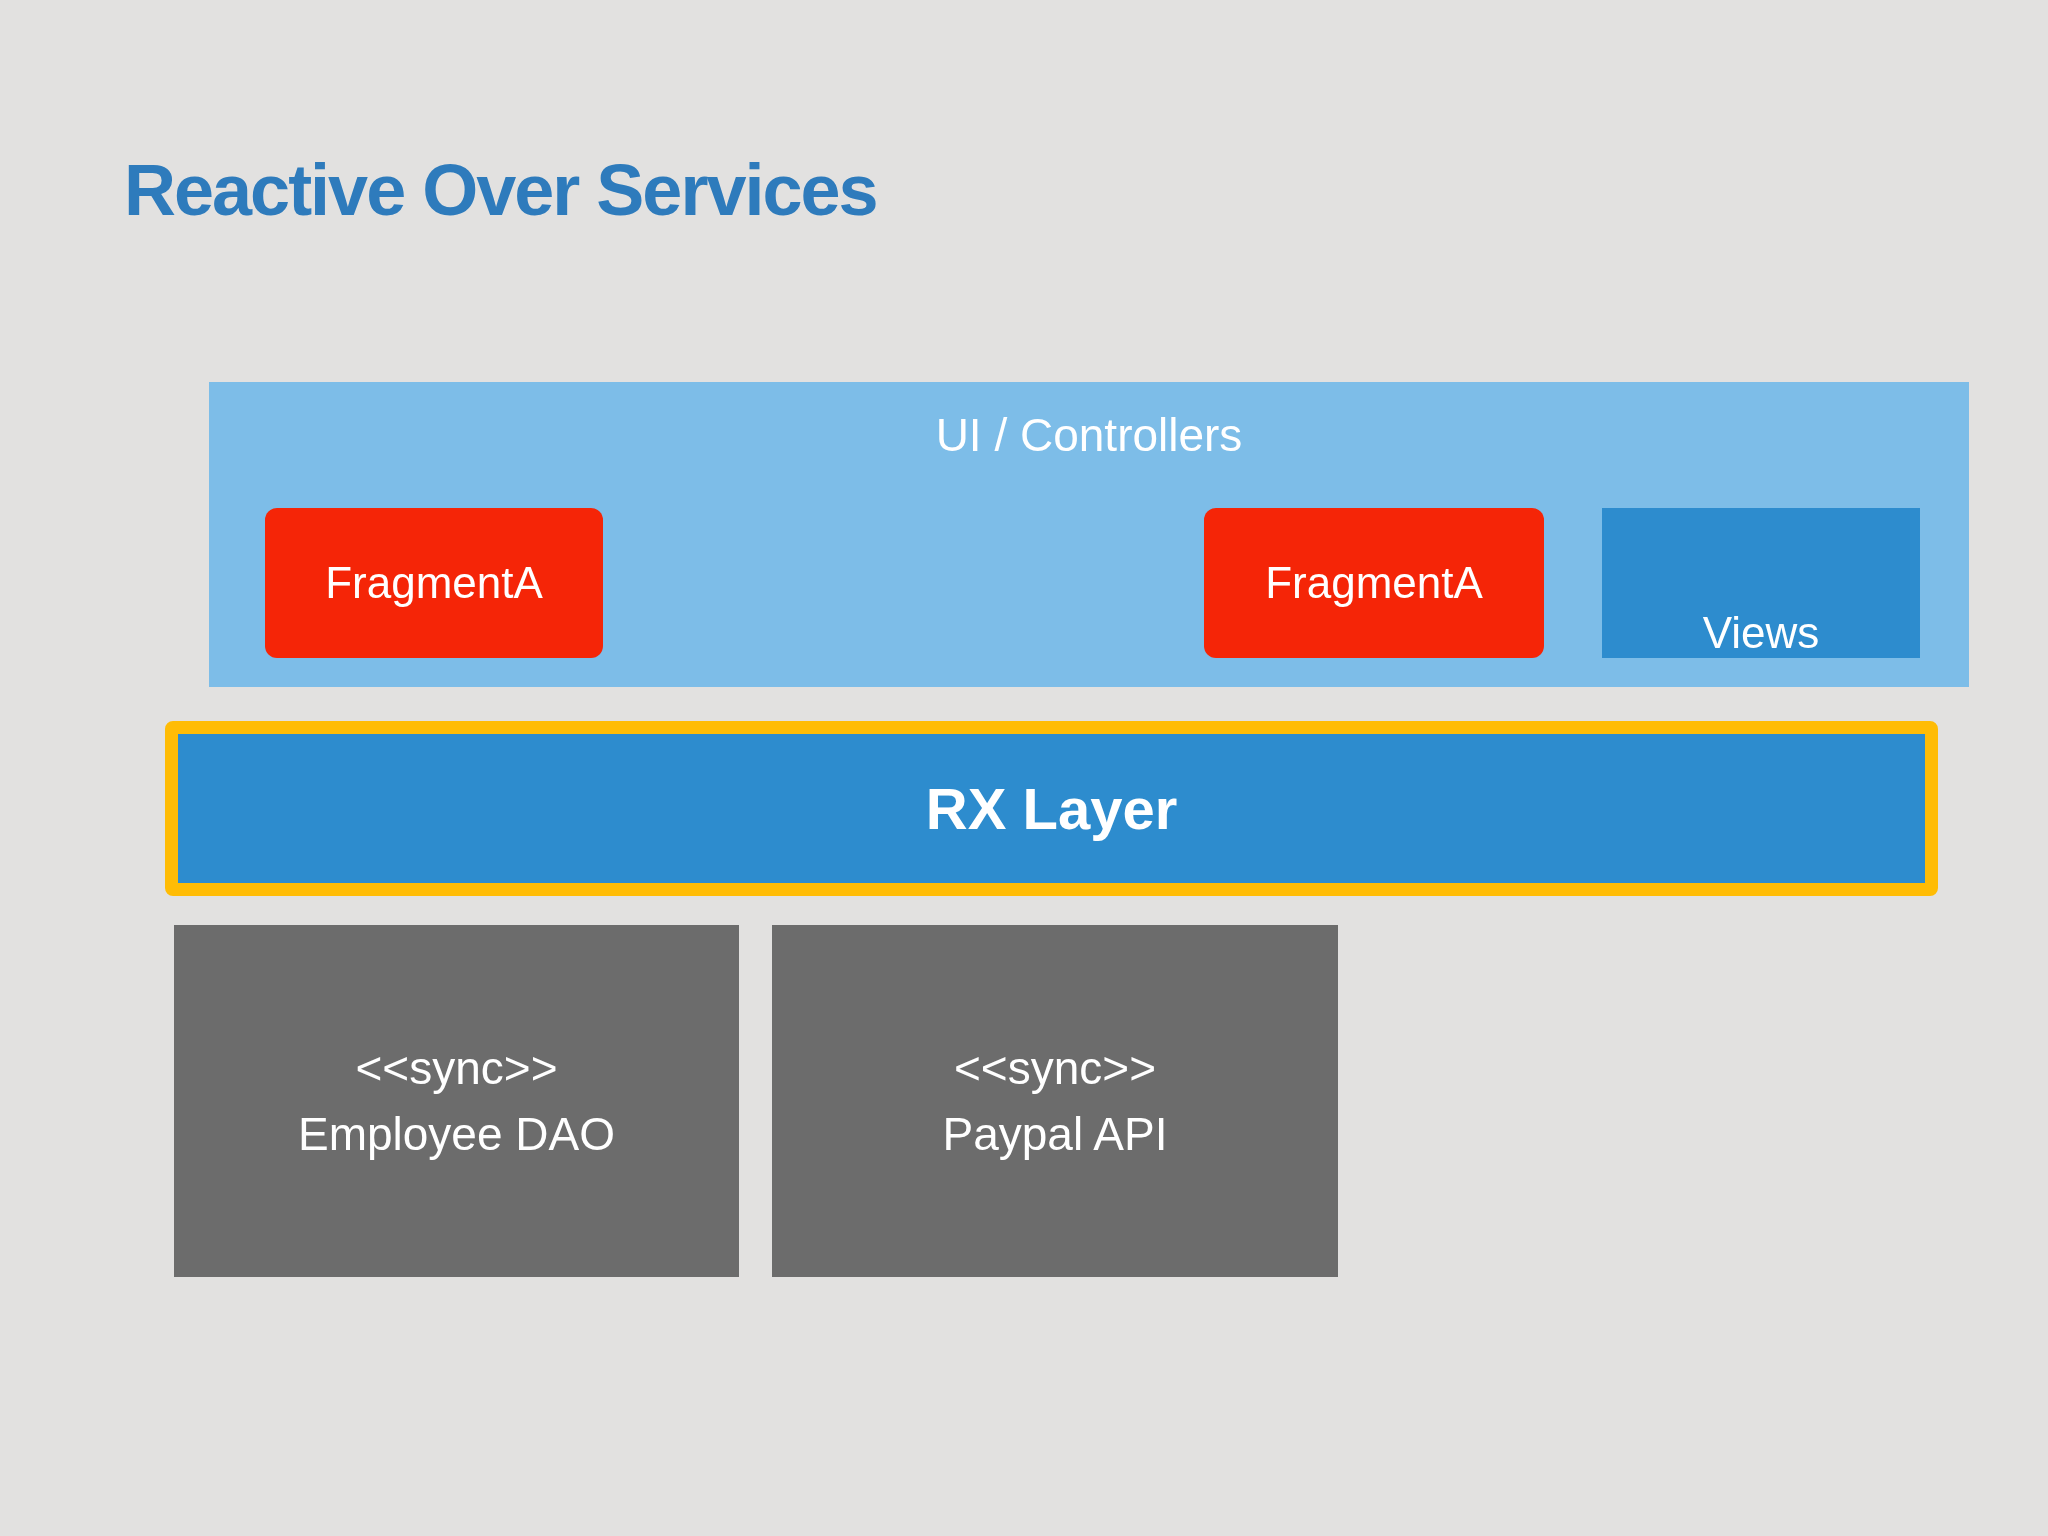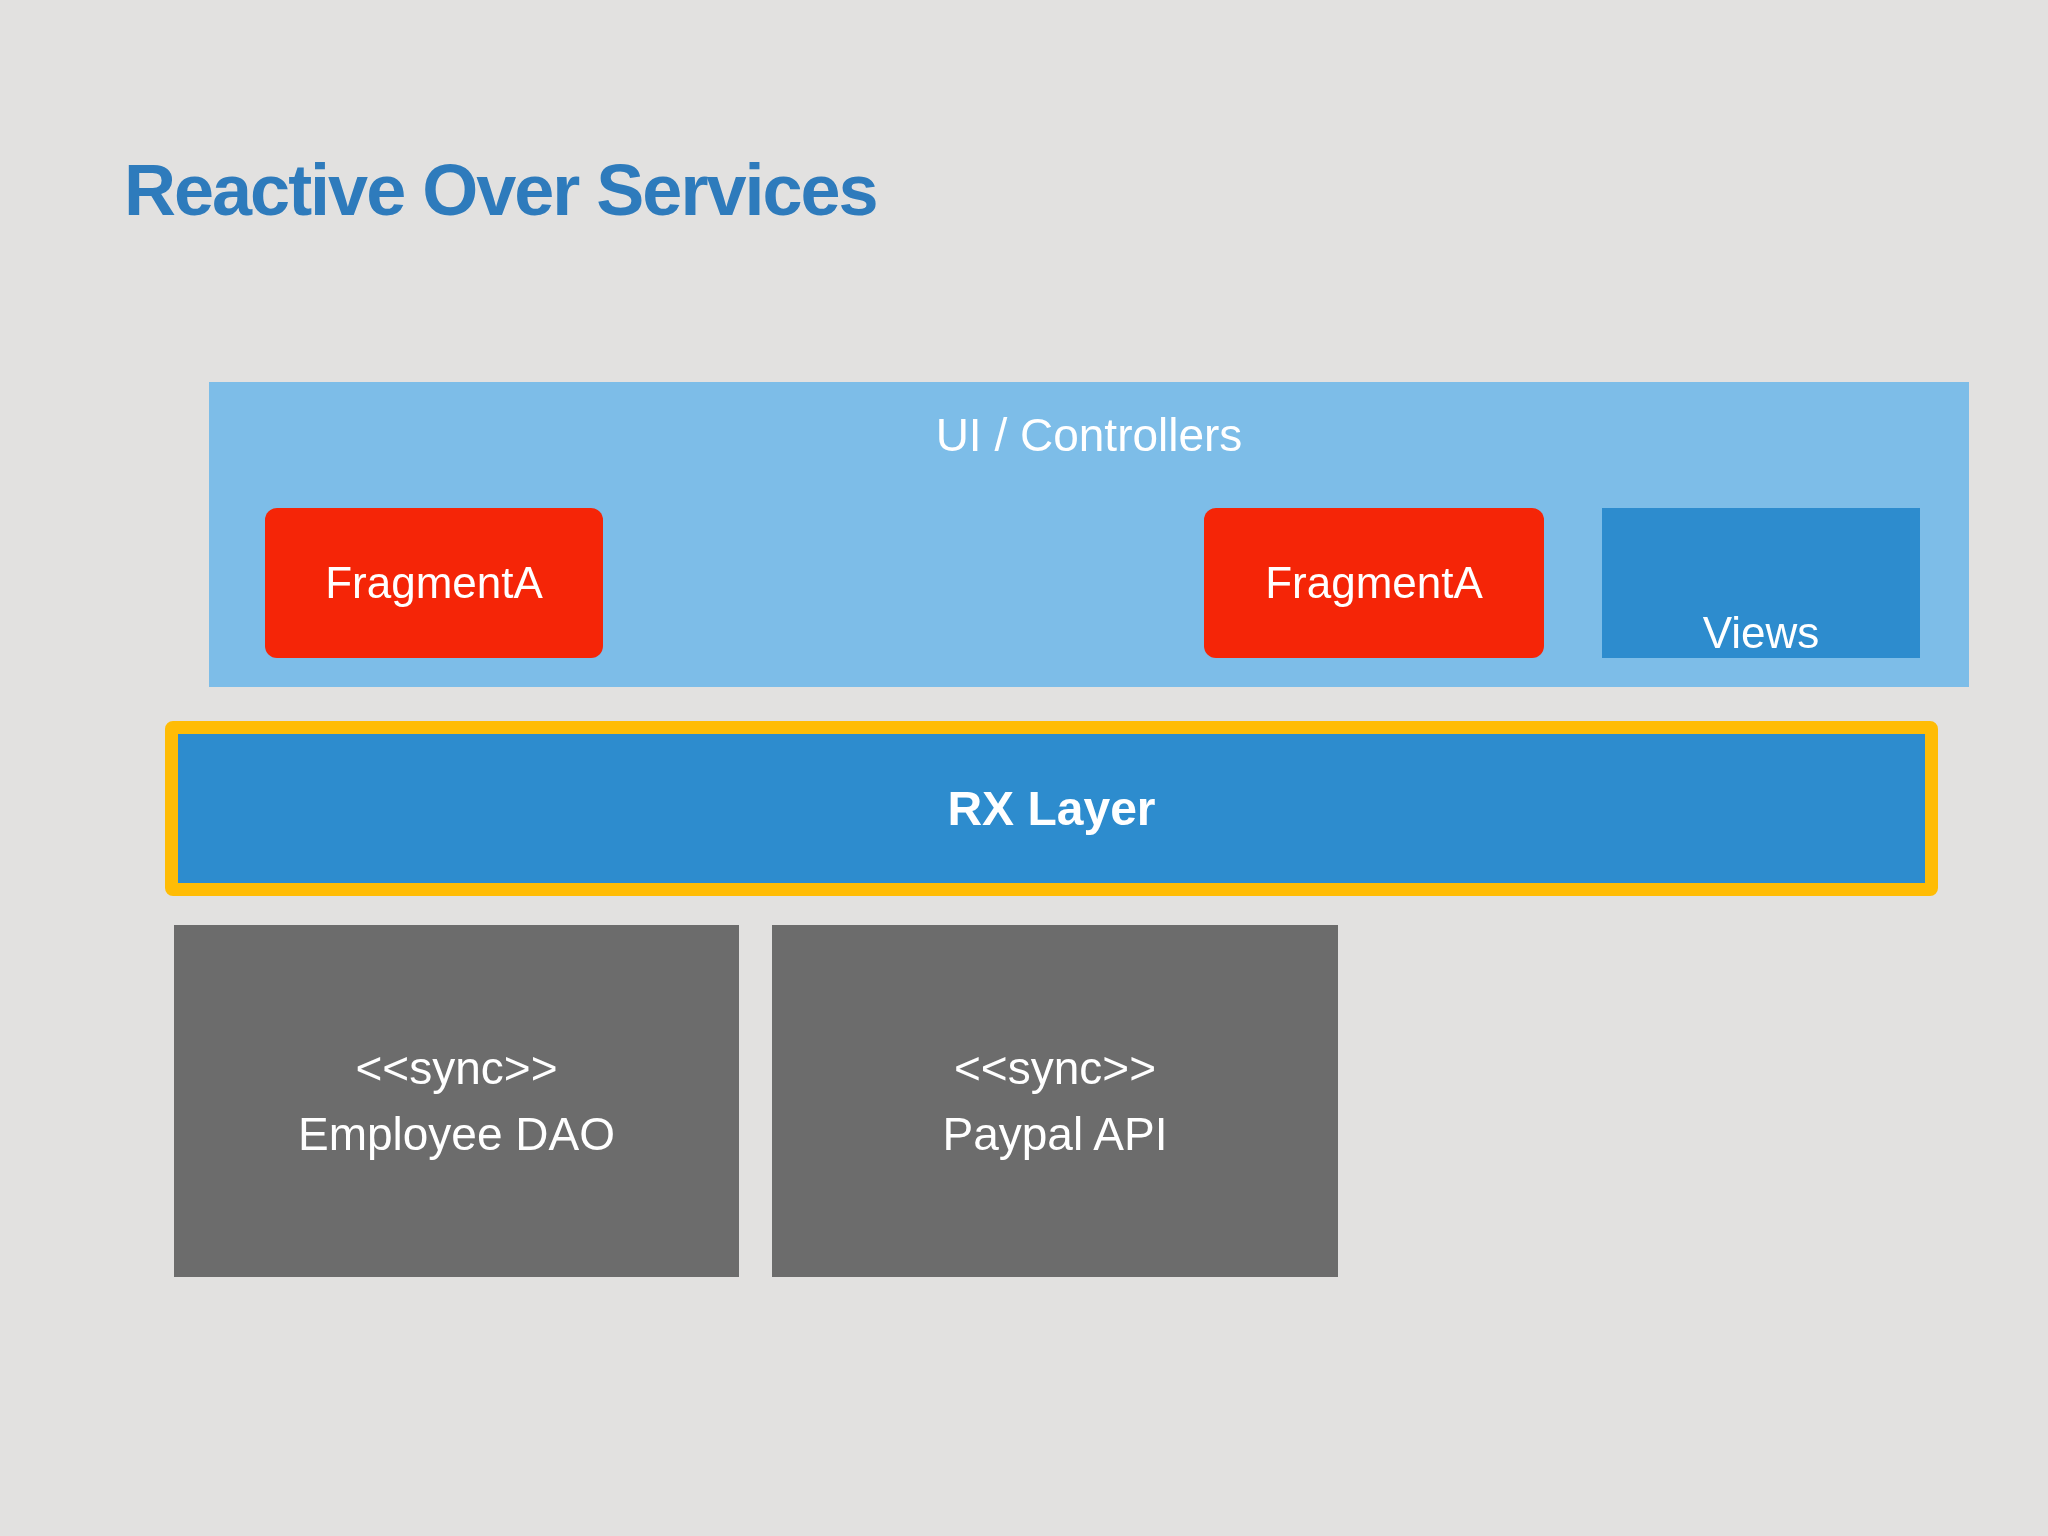--- a/index.html
+++ b/index.html
@@ -74,21 +74,21 @@
     height: 175px;
     box-sizing: border-box;
     background: var(--box_blue, #2D8CCE);
     border: 13px solid var(--orange, #FFBC05);
     border-radius: 8px;
     display: flex;
     align-items: center;
     justify-content: center;
   }
   .rx-layer-label {
-    font-size: 48px;
+    font-size: 58px;
     font-weight: bold;
     color: var(--text_white, #FFFFFF);
   }
   .service-box {
     position: absolute;
     top: 925px;
     height: 352px;
     background: var(--gray, #6C6C6C);
     display: flex;
     flex-direction: column;

